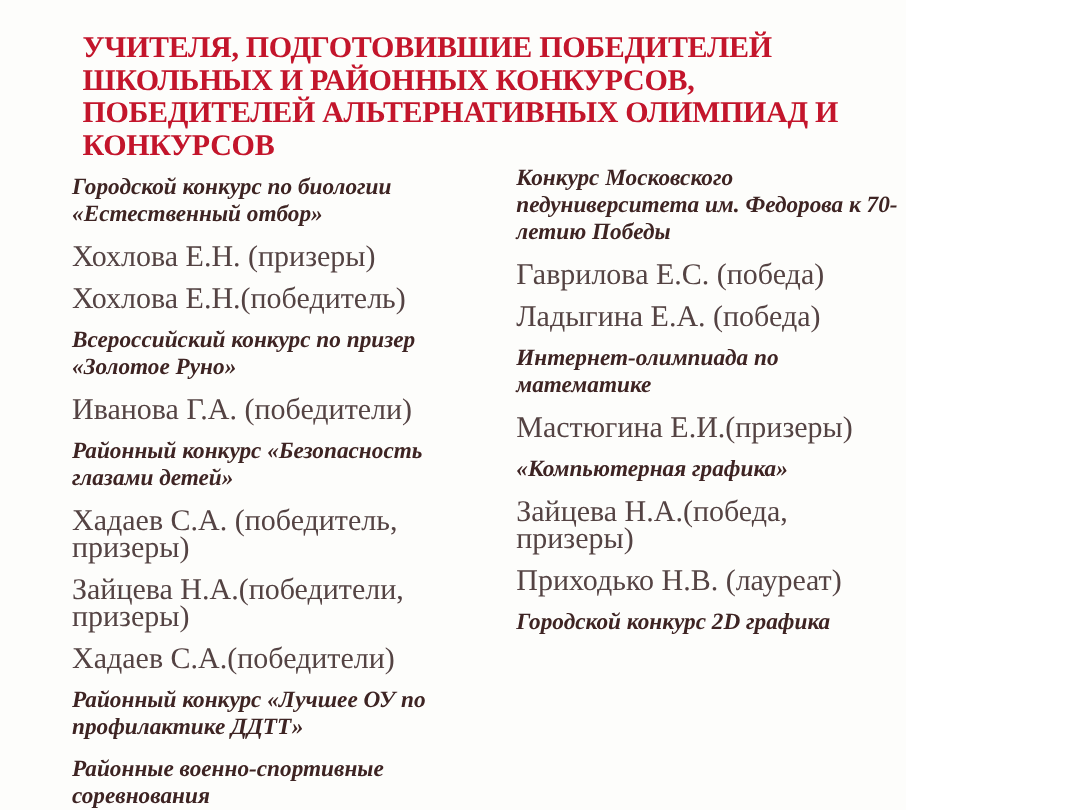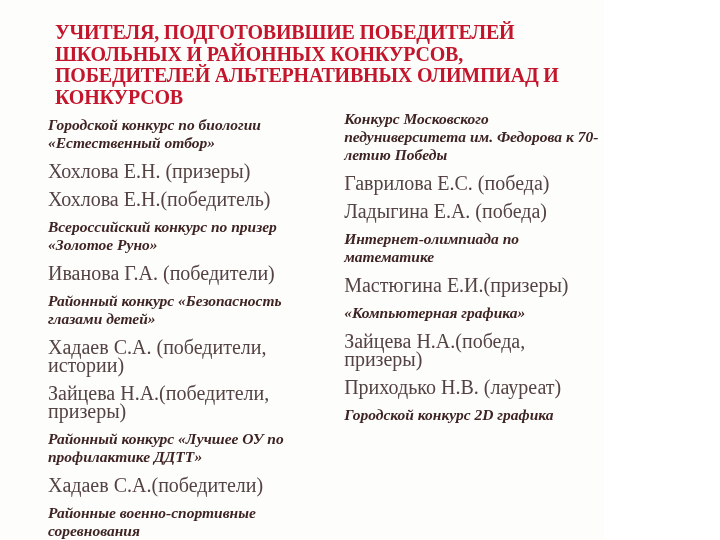--- a/index.html
+++ b/index.html
@@ -77,24 +77,24 @@
 
   <div class="columns">
 
     <div class="col-left">
       <p class="entry contest">Городской конкурс по биологии «Естественный отбор»</p>
       <p class="entry teacher">Хохлова Е.Н. (призеры)</p>
       <p class="entry teacher">Хохлова Е.Н.(победитель)</p>
       <p class="entry contest">Всероссийский конкурс по призер «Золотое Руно»</p>
       <p class="entry teacher">Иванова Г.А. (победители)</p>
       <p class="entry contest">Районный конкурс «Безопасность глазами детей»</p>
-      <p class="entry teacher">Хадаев С.А. (победители, истории)</p>
+      <p class="entry teacher">Хадаев С.А. (победитель, призеры)</p>
       <p class="entry teacher">Зайцева Н.А.(победители, призеры)</p>
+      <p class="entry teacher">Хадаев С.А.(победители)</p>
       <p class="entry contest">Районный конкурс «Лучшее ОУ по профилактике ДДТТ»</p>
-      <p class="entry teacher">Хадаев С.А.(победители)</p>
       <p class="entry contest">Районные военно-спортивные соревнования</p>
       <p class="entry teacher">Хадаев С.А.(победа)</p>
     </div>
 
     <div class="col-right">
       <p class="entry contest">Конкурс Московского педуниверситета им. Федорова к 70-летию Победы</p>
       <p class="entry teacher">Гаврилова Е.С. (победа)</p>
       <p class="entry teacher">Ладыгина Е.А. (победа)</p>
       <p class="entry contest">Интернет-олимпиада по математике</p>
       <p class="entry teacher">Мастюгина Е.И.(призеры)</p>

